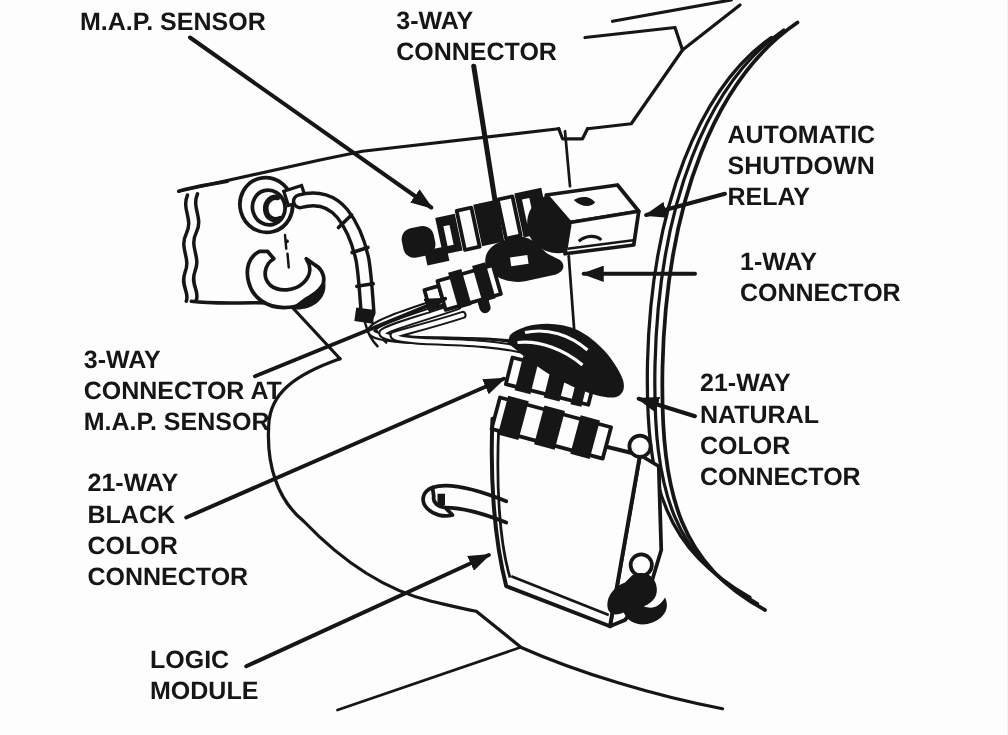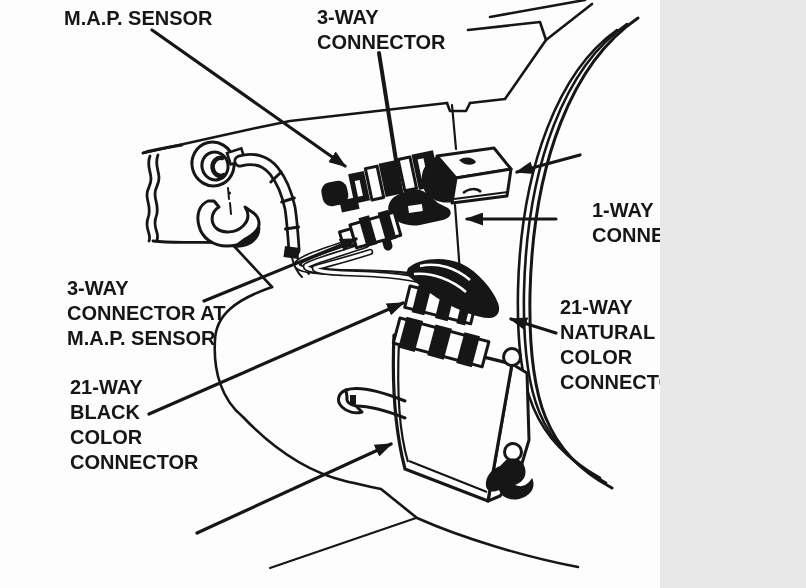--- a/index.html
+++ b/index.html
@@ -1,16 +1,16 @@
 <!DOCTYPE html>
 <html><head>
 <meta charset="utf-8">
 <style>
   html,body{margin:0;padding:0;background:#e8e8e8;}
-  #page{position:relative;width:660px;height:588px;background:#fdfdfd;overflow:hidden;
+  #page{position:relative;width:806px;height:588px;background:#fdfdfd;overflow:hidden;
         font-family:"Liberation Sans",sans-serif;}
   .label{position:absolute;font:700 20px/25px "Liberation Sans",sans-serif;
          color:#161616;white-space:pre-line;letter-spacing:0;}
   #lbl-map{left:64px;top:6px;}
   #lbl-3way{left:317px;top:5px;}
   #lbl-asd{left:582px;top:96px;}
   #lbl-1way{left:592px;top:198px;}
   #lbl-nat{left:560px;top:295px;}
   #lbl-3waymap{left:67px;top:276px;}
   #lbl-black{left:70px;top:375px;}
@@ -191,26 +191,31 @@
       <path d="M 556,333 L 511,319" stroke-width="3.2" marker-end="url(#ah)"></path>
       <path d="M 204,301 L 356,239" stroke-width="3.2" marker-end="url(#ah)"></path>
       <path d="M 149,414 L 403,303" stroke-width="3.2" marker-end="url(#ah)"></path>
       <path d="M 197,533 L 391,444" stroke-width="3.2" marker-end="url(#ah)"></path>
     </g>
   </svg>
 
   <div id="lbl-map" class="label">M.A.P. SENSOR</div>
   <div id="lbl-3way" class="label">3-WAY
 CONNECTOR</div>
+  <div id="lbl-asd" class="label">AUTOMATIC
+SHUTDOWN
+RELAY</div>
   <div id="lbl-1way" class="label">1-WAY
 CONNECTOR</div>
   <div id="lbl-nat" class="label">21-WAY
 NATURAL
 COLOR
 CONNECTOR</div>
   <div id="lbl-3waymap" class="label">3-WAY
 CONNECTOR AT
 M.A.P. SENSOR</div>
   <div id="lbl-black" class="label">21-WAY
 BLACK
 COLOR
 CONNECTOR</div>
+  <div id="lbl-logic" class="label">LOGIC
+MODULE</div>
 </div>
 
 </body></html>

